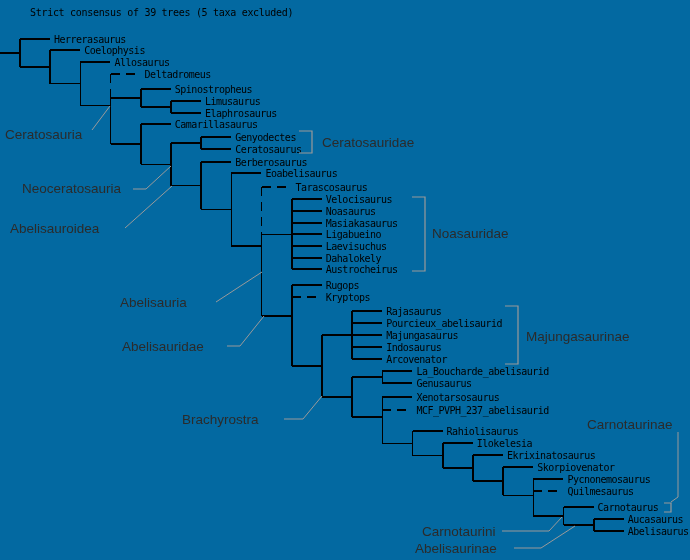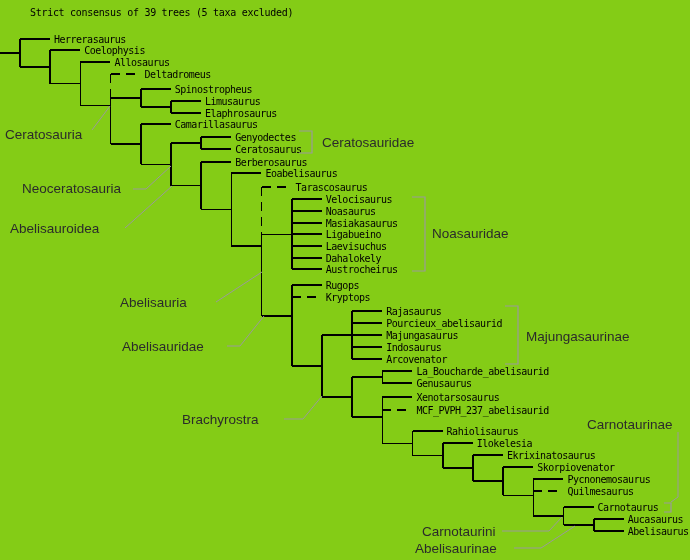--- a/index.html
+++ b/index.html
@@ -1,16 +1,16 @@
 <!DOCTYPE html>
 <html><head>
 <meta charset="utf-8">
 <style>
   html,body{margin:0;padding:0;background:#ffffff;}
-  #page{position:relative;width:690px;height:560px;background:#84cc16;overflow:hidden;
+  #page{position:relative;width:690px;height:560px;background:#0369a1;overflow:hidden;
         font-family:"DejaVu Sans Mono", monospace;text-decoration:underline;}
   #title{position:absolute;left:30px;top:7px;font-size:10px;letter-spacing:-0.3px;color:#000;}
   svg{position:absolute;left:0;top:0;}
   text.taxon{font-family:"DejaVu Sans Mono", monospace;font-size:10px;letter-spacing:-0.5px;fill:#000;}
   text.clade{font-family:"Liberation Sans", sans-serif;font-size:13.5px;fill:#2b2b2b;}
 </style>
 </head>
 <body>
 
 <div id="page">

